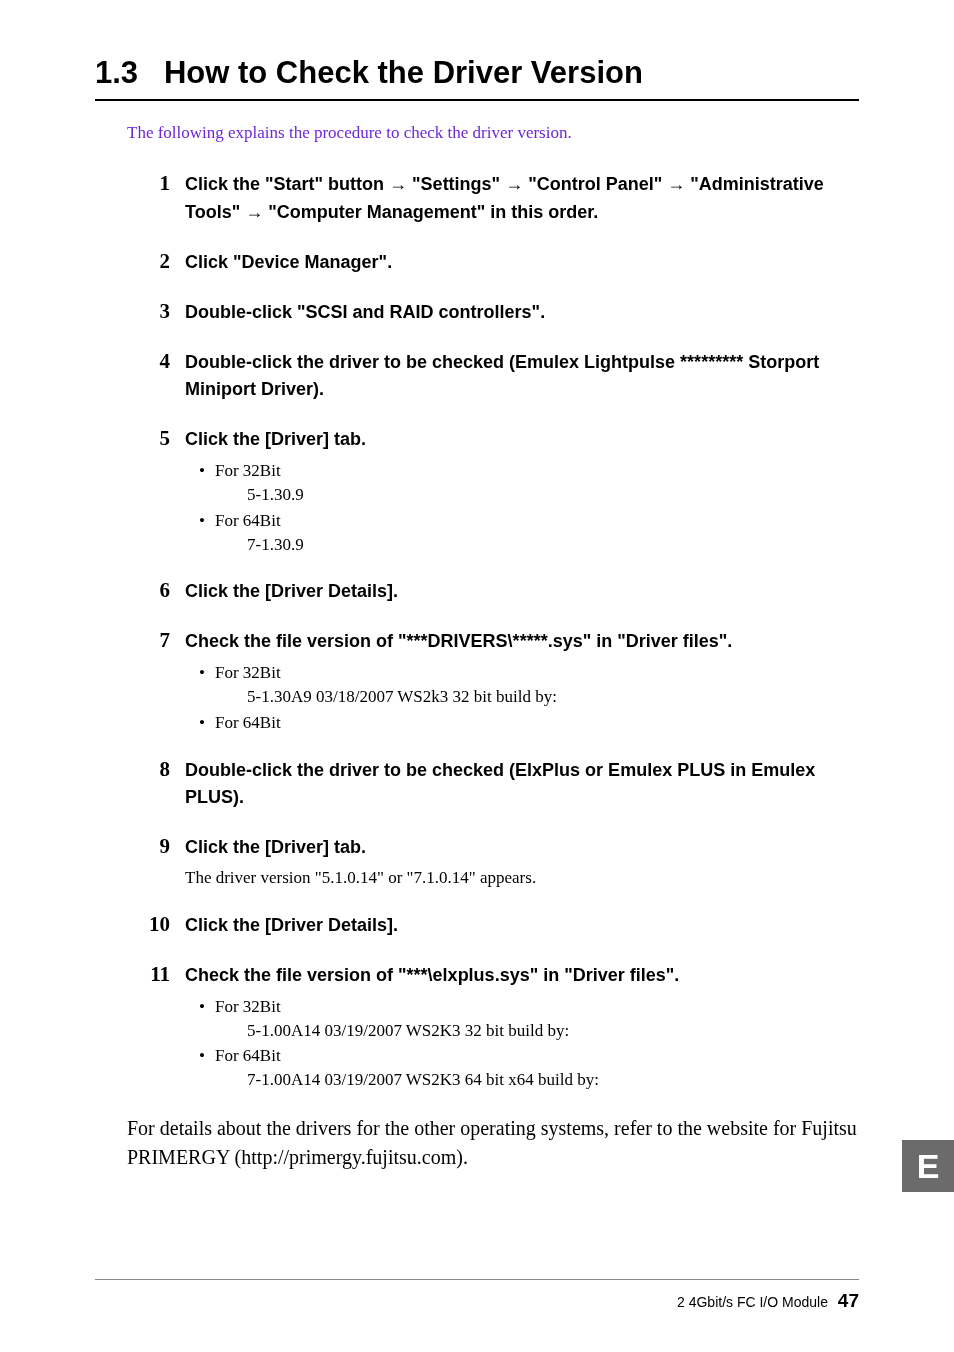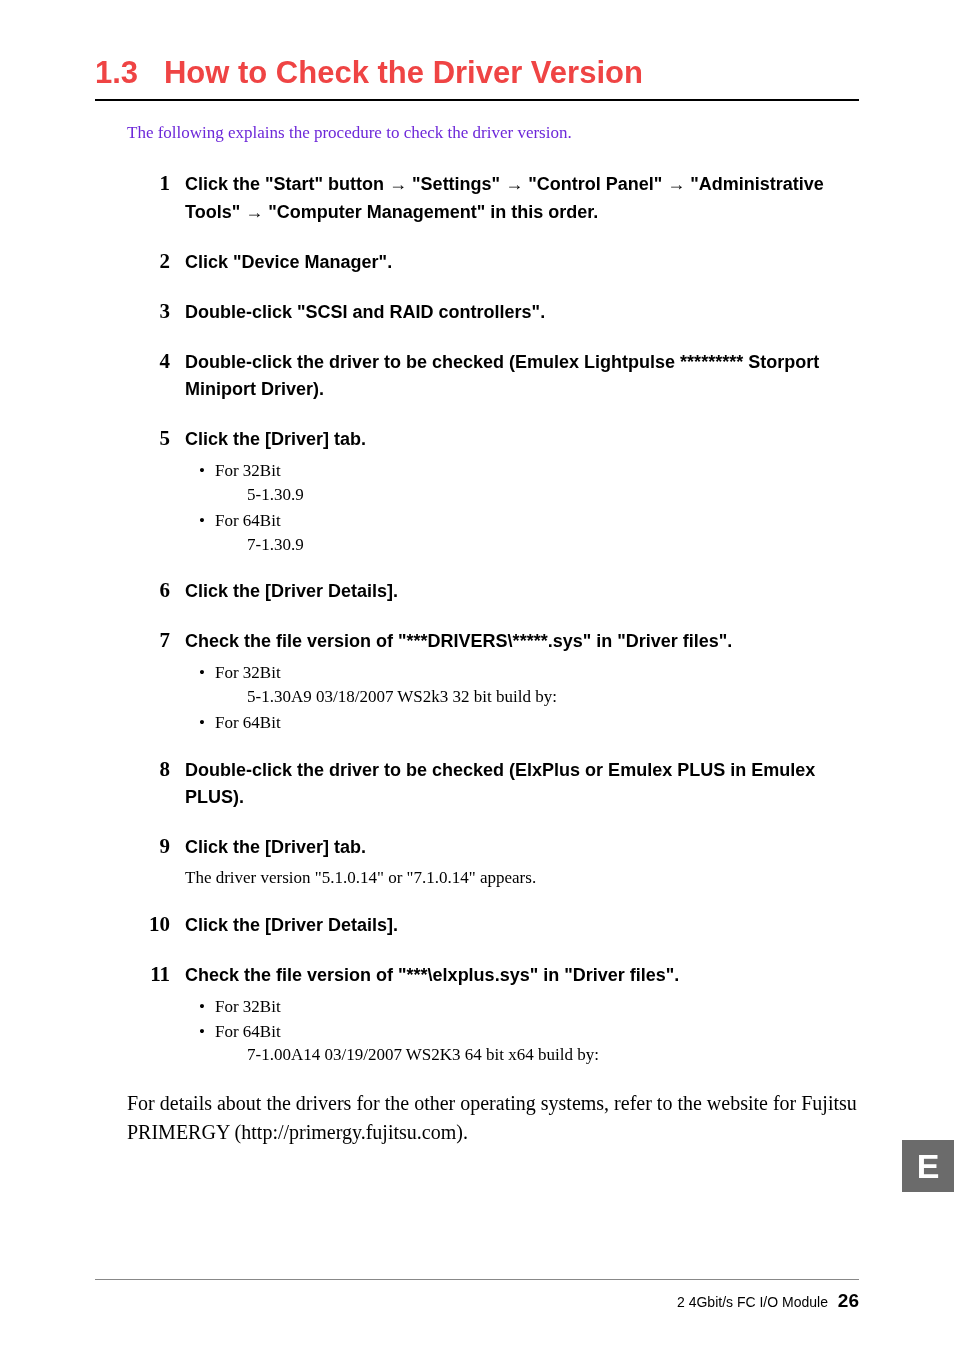--- a/index.html
+++ b/index.html
@@ -12,21 +12,21 @@
       background: #ffffff;
       width: 954px;
       height: 1352px;
       position: relative;
       padding: 55px 95px 0 95px;
     }
     .section-title {
       font-family: Arial, Helvetica, sans-serif;
       font-weight: bold;
       font-size: 31px;
-      color: #ef4444;
+      color: #000000;
       padding-bottom: 8px;
       border-bottom: 2px solid #000;
       margin-bottom: 22px;
     }
     .intro {
       font-size: 17px;
       margin-left: 32px;
       margin-bottom: 28px;
       color: #6d28d9;
     }
@@ -213,30 +213,31 @@
     <span class="step-num">10</span>
     <div class="step-title">Click the [Driver Details].</div>
   </li>
 
   <li class="step">
     <span class="step-num">11</span>
     <div class="step-title">Check the file version of "***\elxplus.sys" in "Driver files".</div>
     <ul class="bullet-list">
       <li>
         <span>For 32Bit</span>
+        <div class="bullet-sub">5-1.00A14 03/19/2007 WS2K3 32 bit build by:</div>
       </li>
       <li>
         <span>For 64Bit</span>
         <div class="bullet-sub">7-1.00A14 03/19/2007 WS2K3 64 bit x64 build by:</div>
       </li>
     </ul>
   </li>
 
 </ol>
 
 <p class="closing">For details about the drivers for the other operating systems, refer to the website for Fujitsu PRIMERGY (http://primergy.fujitsu.com).</p>
 
 <div class="lang-tab">E</div>
 
 <div class="footer">
   <span>2  4Gbit/s FC I/O Module</span>
-  <span class="page-num">26</span>
+  <span class="page-num">47</span>
 </div>
 
 </body></html>

